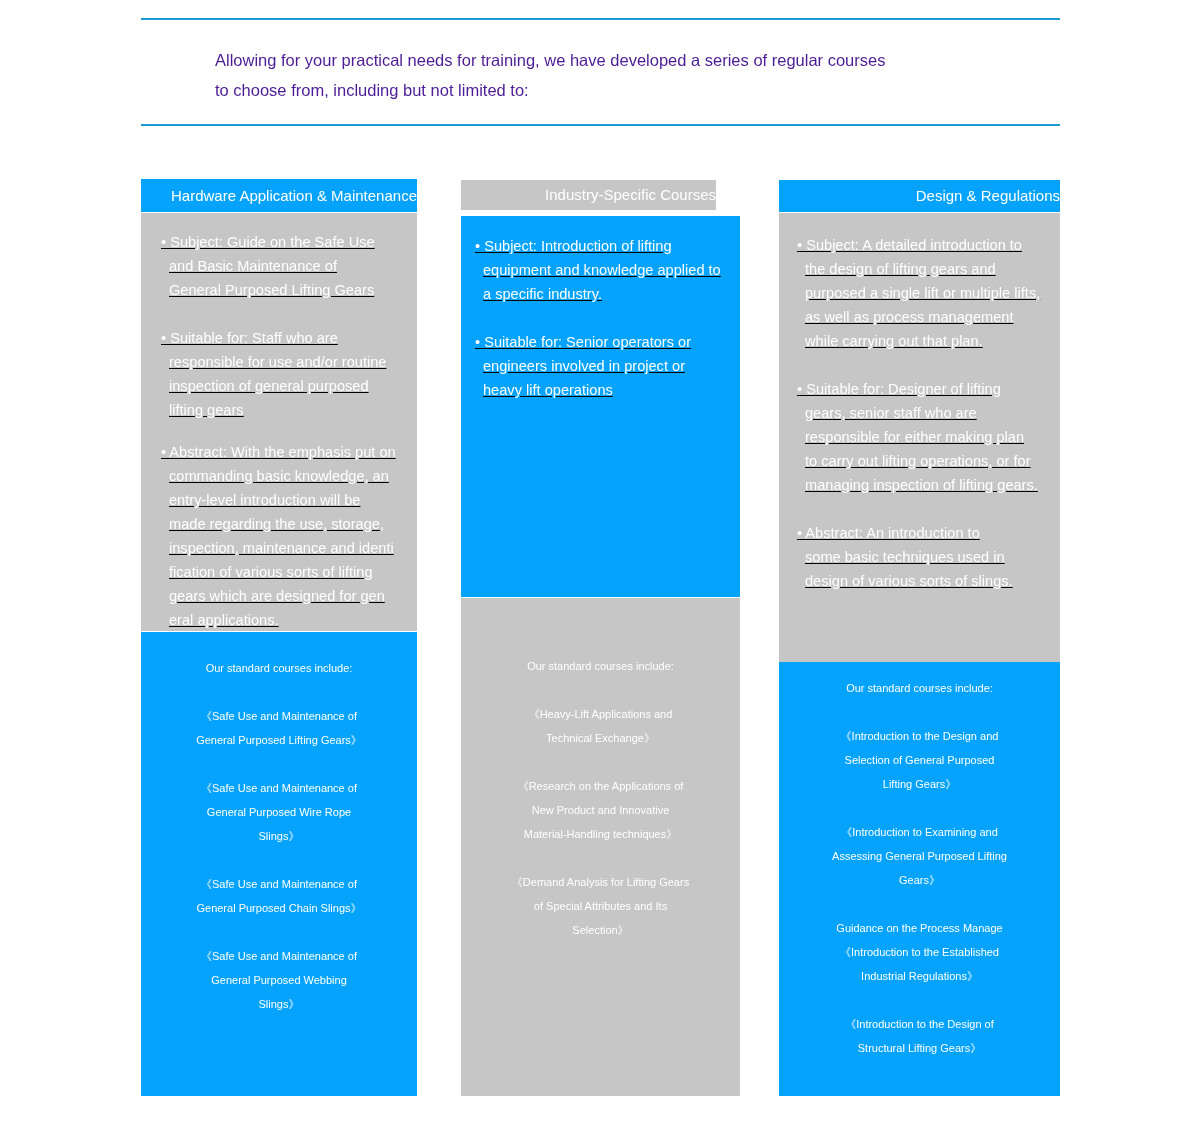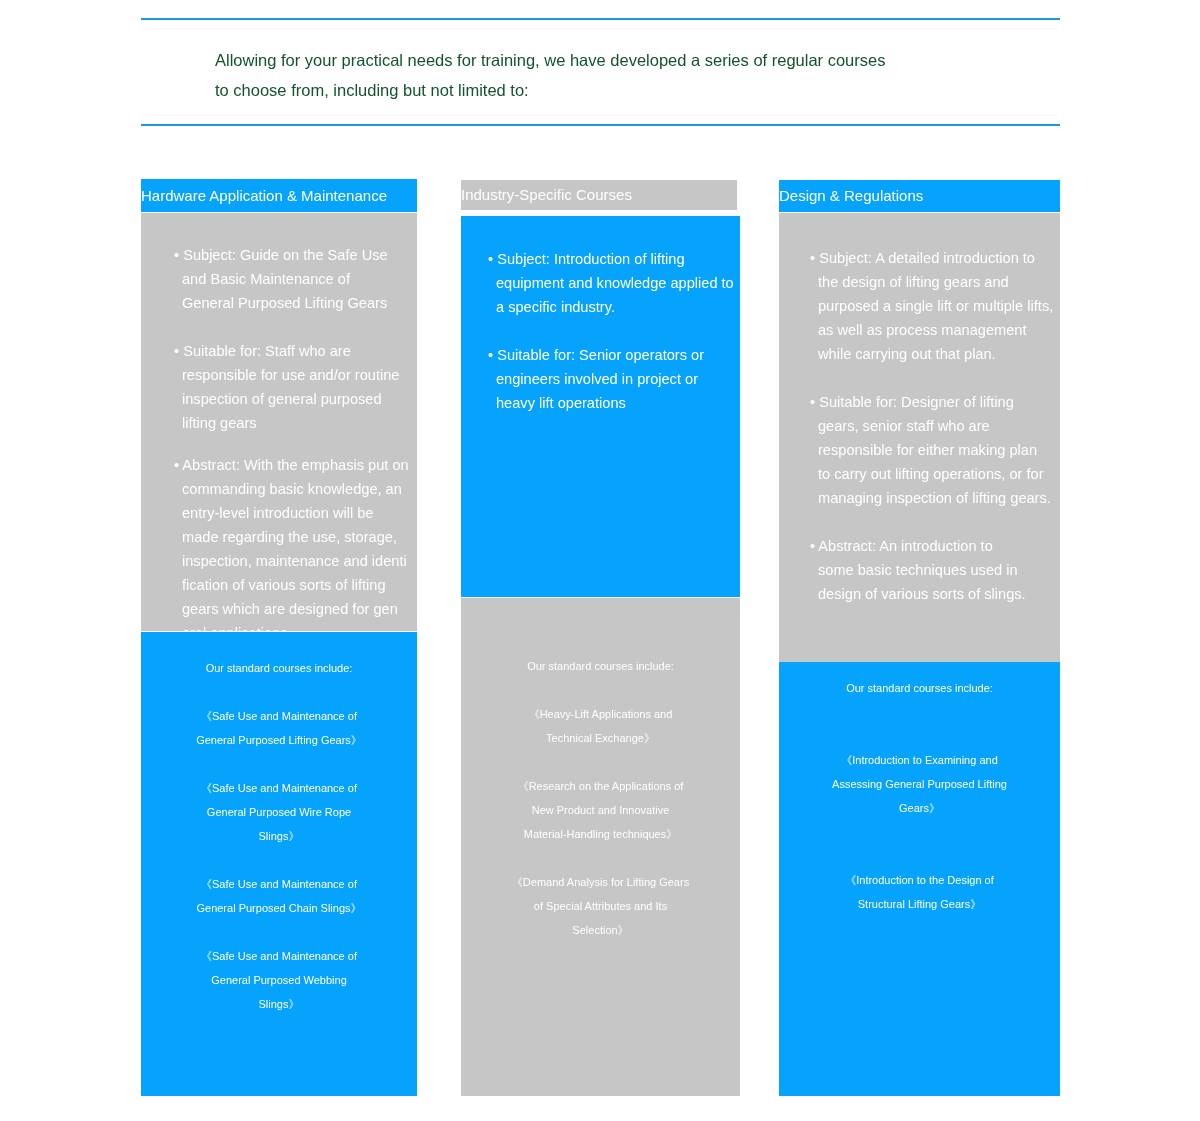--- a/index.html
+++ b/index.html
@@ -26,50 +26,51 @@
     border-bottom: 2px solid #1b9ad6;
     box-sizing: border-box;
   }
   .intro-text {
     position: absolute;
     left: 74px;
     top: 25px;
     width: 790px;
     font-size: 16.5px;
     line-height: 30px;
-    color: #14532d;
+    color: #4c1d95;
     white-space: pre-line;
   }
   .panel {
     position: absolute;
     box-sizing: border-box;
     overflow: hidden;
   }
   .panel.blue  { background: #05a3fb; }
   .panel.gray  { background: #c6c6c6; }
 
   .hdr-text {
     color: #ffffff;
     font-size: 15px;
-    text-align: left;
+    text-align: right;
     line-height: 1.2;
     width: 100%;
     position: absolute;
     top: 50%;
     transform: translateY(-50%);
     left: 0;
   }
 
   .bullets {
     position: absolute;
     left: 0;
     top: 0;
     width: 100%;
     padding: 0;
-    margin: 15px;
+    margin: 2px;
+    text-decoration: underline;
   }
   .bullet {
     color: #ffffff;
     font-size: 14.6px;
     line-height: 24px;
     white-space: pre-line;
     text-indent: -8px;
     padding-left: 8px;
   }
 
@@ -85,21 +86,21 @@
   }
 
   
   #col1-header { left: 141px; top: 179px;  width: 276px; height: 33px; }
   #col1-body   { left: 141px; top: 213px;  width: 276px; height: 418px; }
   #col1-list   { left: 141px; top: 632px;  width: 276px; height: 464px; }
   #col1-bullets{ left: 18px;  top: 15px;   width: 244px; }
   #col1-courses{ position:absolute; left: 10px; top: 24px; width: 256px; }
 
   
-  #col2-header { left: 461px; top: 180px;  width: 276px; height: 30px; }
+  #col2-header { left: 461px; top: 180px;  width: 255px; height: 30px; }
   #col2-body   { left: 461px; top: 216px;  width: 279px; height: 381px; }
   #col2-list   { left: 461px; top: 598px;  width: 279px; height: 498px; }
   #col2-bullets{ left: 12px;  top: 16px;   width: 258px; }
   #col2-courses{ position:absolute; left: 10px; top: 56px; width: 259px; }
 
   
   #col3-header { left: 779px; top: 180px;  width: 281px; height: 32px; padding-left: 8px; }
   #col3-body   { left: 779px; top: 213px;  width: 281px; height: 449px; }
   #col3-list   { left: 779px; top: 662px;  width: 281px; height: 434px; }
   #col3-bullets{ left: 16px;  top: 18px;   width: 253px; }
@@ -211,22 +212,28 @@
     <div class="gap"></div>
     <div class="bullet">• Abstract: An introduction to
   some basic techniques used in
   design of various sorts of slings.</div>
   </div>
 </div>
 <div class="panel blue" id="col3-list">
   <div id="col3-courses">
     <div class="courses">Our standard courses include:</div>
     <div class="gap"></div>
+    <div class="courses course-item">《Introduction to the Design and
+Selection of General Purposed
+Lifting Gears》</div>
     <div class="gap"></div>
     <div class="courses course-item">《Introduction to Examining and
 Assessing General Purposed Lifting
 Gears》</div>
     <div class="gap"></div>
+    <div class="courses course-item">Guidance on the Process Manage
+《Introduction to the Established
+Industrial Regulations》</div>
     <div class="gap"></div>
     <div class="courses course-item">《Introduction to the Design of
 Structural Lifting Gears》</div>
   </div>
 </div>
 
 </body></html>

